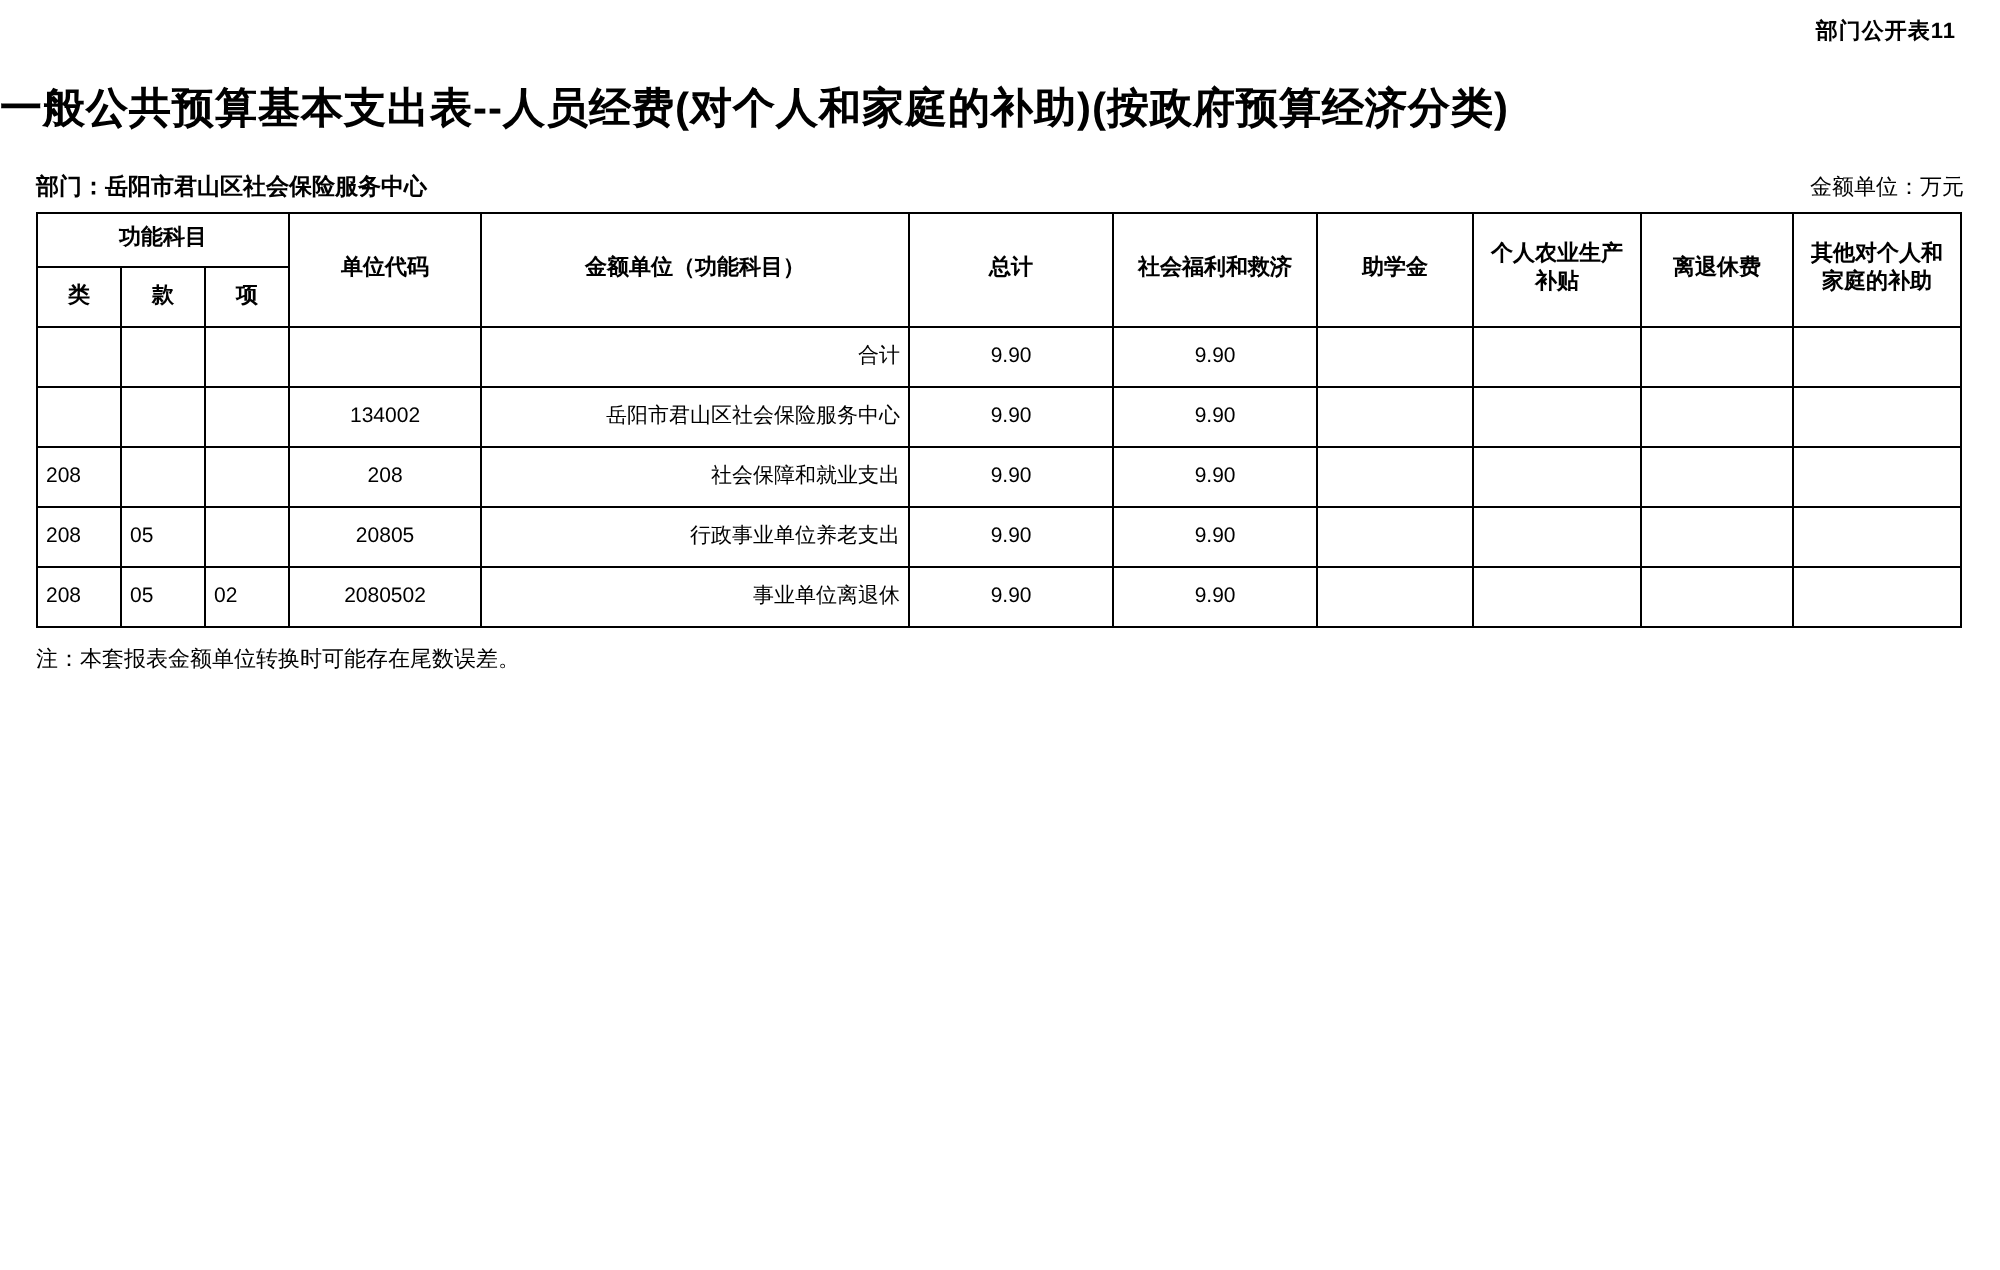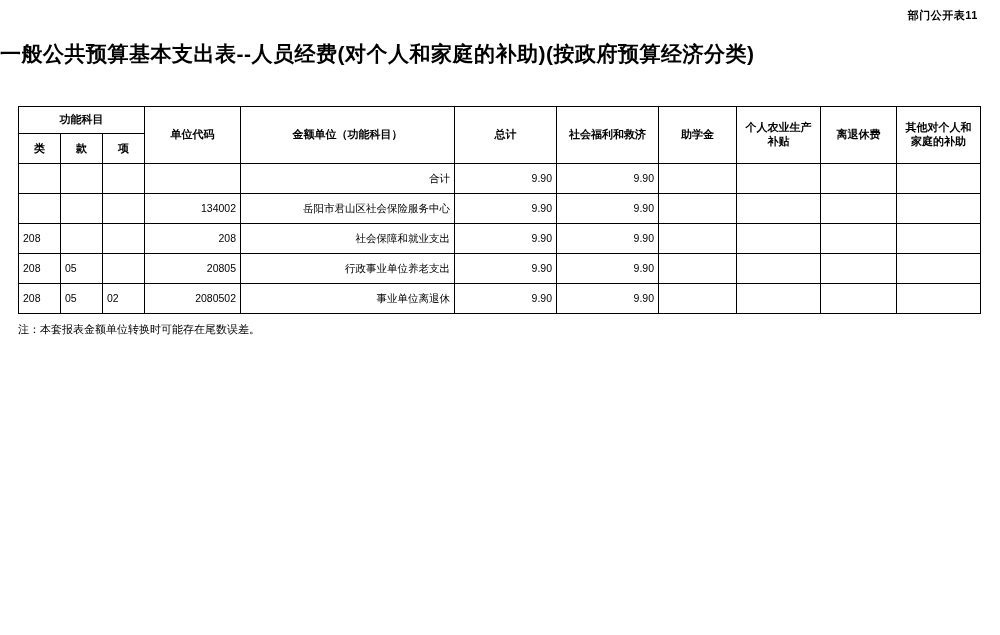--- a/index.html
+++ b/index.html
@@ -83,25 +83,25 @@
   }
   table.budget th {
     text-align: center;
     font-weight: bold;
     font-size: 11px;
   }
   .h-top { height: 27px; padding-left: 48px; }
   .h-sub { height: 30px; }
   .h-row { height: 30px; }
   td.num {
-    text-align: right;
+    text-align: center;
     padding-right: 10px;
   }
   td.code {
-    text-align: right;
+    text-align: center;
     padding-left: 10px;
   }
   td.name {
     text-align: right;
     padding-left: 10px;
   }
   td.cls {
     text-align: left;
     padding-left: 8px;
   }
@@ -115,20 +115,26 @@
 </style>
 </head>
 <body>
 
 <div class="page">
 
   <div class="form-code">部门公开表11</div>
 
   <div class="doc-title">一般公共预算基本支出表--人员经费(对个人和家庭的补助)(按政府预算经济分类)</div>
 
+  <div class="meta-row">
+    <div class="meta-left">
+      <span>部门：</span><span>岳阳市君山区社会保险服务中心</span>
+    </div>
+    <div class="meta-right">金额单位：万元</div>
+  </div>
 
   <table class="budget">
     <colgroup>
       <col style="width:42px">
       <col style="width:42px">
       <col style="width:42px">
       <col style="width:96px">
       <col style="width:214px">
       <col style="width:102px">
       <col style="width:102px">

